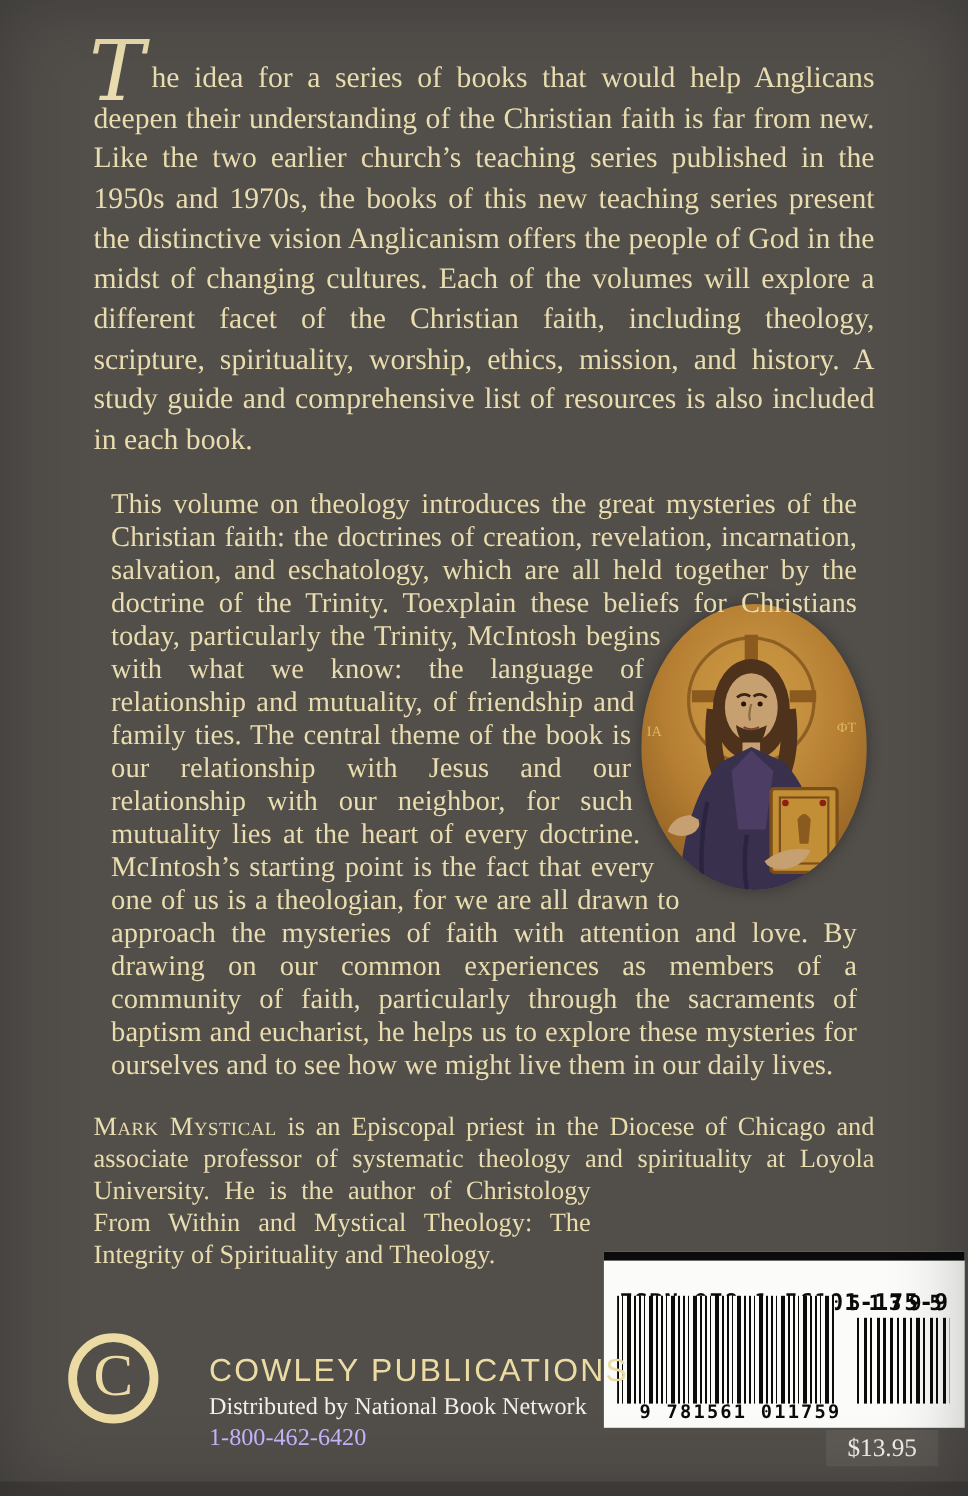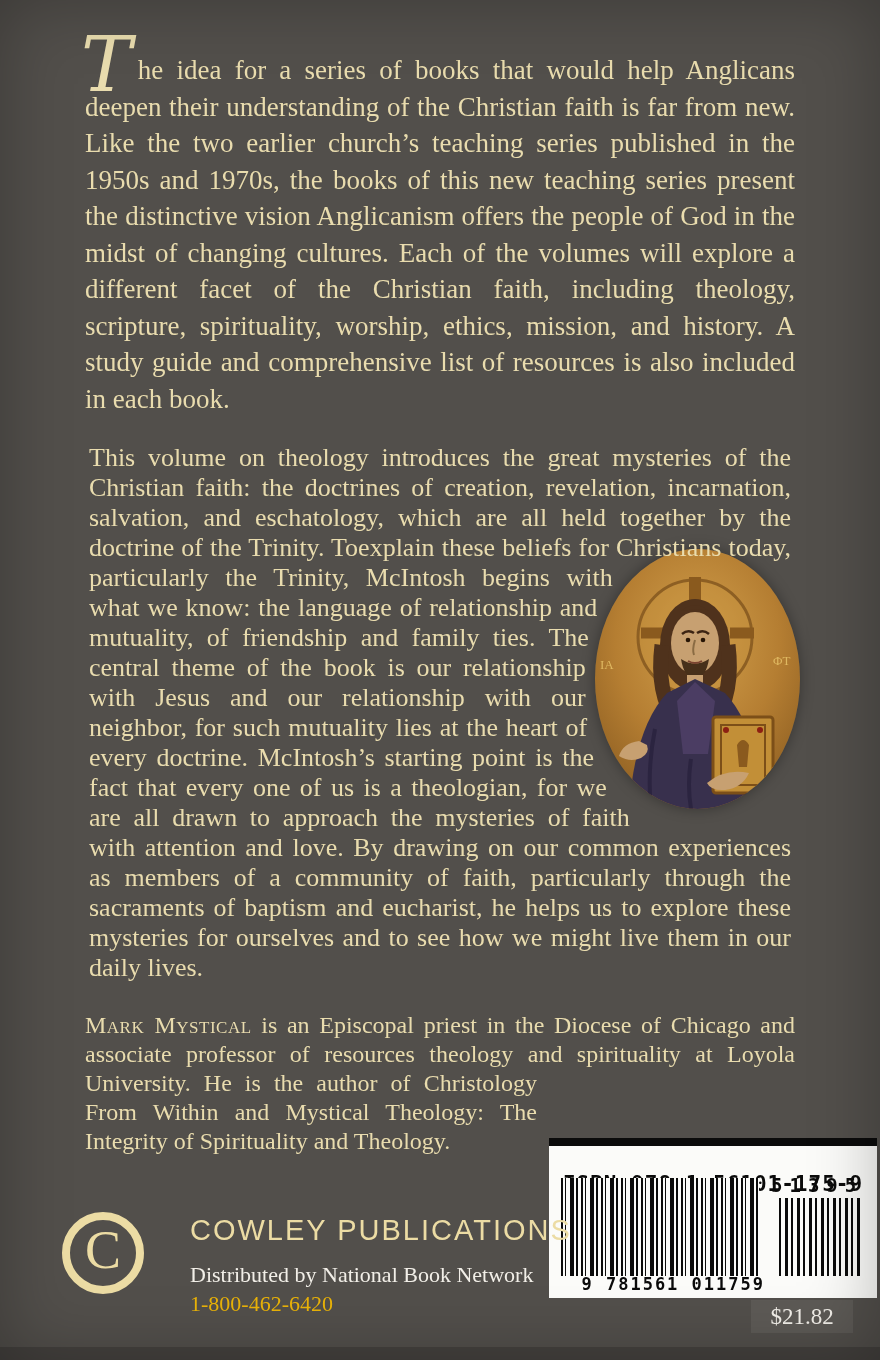--- a/index.html
+++ b/index.html
@@ -21,21 +21,21 @@
   }
   .p1{
     margin:0;font-size:27px;line-height:36.5px;text-align:justify;
   }
   .initial{
     font-family:"DejaVu Serif",serif;font-style:italic;
     font-size:76px;line-height:0;display:inline-block;
     vertical-align:-12px;margin:0 6px 0 -4px;color:#e9dcae;
   }
   .p2{
-    margin:26px 4px 0;font-size:26px;line-height:30px;text-align:justify;
+    margin:26px 16px 0;font-size:26px;line-height:30px;text-align:justify;
   }
   .christ-wrap{
     float:right;width:222px;height:292px;
     shape-outside:ellipse(47% 46% at 53% 53%);
     shape-margin:8px;
     margin-right:-12px;
   }
   .christ-oval{
     display:block;width:205px;height:260px;
     margin:16px 0 0 14px;border-radius:50%;overflow:hidden;
@@ -96,24 +96,24 @@
   .logo-ring{
     width:66px;height:66px;border:8px solid #ecdca4;border-radius:50%;
     display:flex;align-items:center;justify-content:center;margin-top:6px;
   }
   .logo-c{
     color:#ecdca4;font-family:"Liberation Serif",serif;
     font-size:54px;line-height:1;transform:translateY(-3px);
   }
   .pub-name{
     color:#ecdca4;font-family:"Liberation Sans",sans-serif;
-    font-size:29px;letter-spacing:2px;margin-top:8px;
+    font-size:29px;letter-spacing:2px;margin-top:24px;
   }
-  .pub-dist{color:#f2efe8;font-size:22px;margin-top:15px;}
-  .pub-phone{color:#eab308;font-size:22px;margin-top:3px;}
+  .pub-dist{color:#f2efe8;font-size:22px;margin-top:2px;}
+  .pub-phone{color:#c4b5fd;font-size:22px;margin-top:3px;}
   .bottom-strip{
     position:absolute;left:0;right:0;bottom:0;height:13px;background:#43403d;
     background:#44413e;
   }
 </style>
 </head>
 <body>
 
 <div class="cover">
 
@@ -157,34 +157,34 @@
           <circle cx="131" cy="181" r="3" fill="#8c1f12"></circle>
           <circle cx="165" cy="181" r="3" fill="#8c1f12"></circle>
           <circle cx="131" cy="231" r="3" fill="#8c1f12"></circle>
           <path d="M142 196 q6 -10 12 0 l-2 22 h-8 Z" fill="#8a5a1e"></path>
           <path d="M112 234 q18 -15 42 -10 q-7 15 -24 17 q-14 1 -18 -7 Z" fill="#c7a071"></path>
           <text x="5" y="120" font-size="13" fill="#dfb861" font-family="Liberation Serif, serif">IA</text>
           <text x="178" y="116" font-size="13" fill="#dfb861" font-family="Liberation Serif, serif">ΦT</text>
         </svg>
         </span><span>explain these beliefs for Christians today, particularly the Trinity, McIntosh begins with what we know: the language of relationship and mutuality, of friendship and family ties. The central theme of the book is our relationship with Jesus and our relationship with our neighbor, for such mutuality lies at the heart of every doctrine. McIntosh’s starting point is the fact that every one of us is a theologian, for we are all drawn to approach the mysteries of faith with attention and love. By drawing on our common experiences as members of a community of faith, particularly through the sacraments of baptism and eucharist, he helps us to explore these mysteries for ourselves and to see how we might live them in our daily lives.</span></p>
 
-    <p class="bio"><span class="smallcaps">Mark Mystical</span> <span>is an Episcopal priest in the Diocese of Chicago and associate professor of resources theology and spirituality at</span><span class="bio-spacer"></span> <span>Loyola University. He is the author of Christology From Within and Mystical Theology: The Integrity of Spirituality and Theology.</span></p>
+    <p class="bio"><span class="smallcaps">Mark Mystical</span> <span>is an Episcopal priest in the Diocese of Chicago and associate professor of systematic theology and spirituality at</span><span class="bio-spacer"></span> <span>Loyola University. He is the author of Christology From Within and Mystical Theology: The Integrity of Spirituality and Theology.</span></p>
 
   </div>
 
   <div class="barcode-box">
     <div class="isbn-topbar"></div>
     <div class="isbn-line">ISBN 978-1-56101-175-9</div>
     <div class="bars-main"></div>
     <div class="digits-main">9 781561 011759</div>
     <div class="addon-digits">51395</div>
     <div class="bars-addon"></div>
   </div>
 
-  <div class="price-tag">$21.82</div>
+  <div class="price-tag">$13.95</div>
 
   <div class="publisher">
     <div class="logo-ring">
       <span class="logo-c">C</span>
     </div>
     <div class="pub-text">
       <div class="pub-name">COWLEY PUBLICATIONS</div>
       <div class="pub-dist">Distributed by National Book Network</div>
       <div class="pub-phone">1-800-462-6420</div>
     </div>

